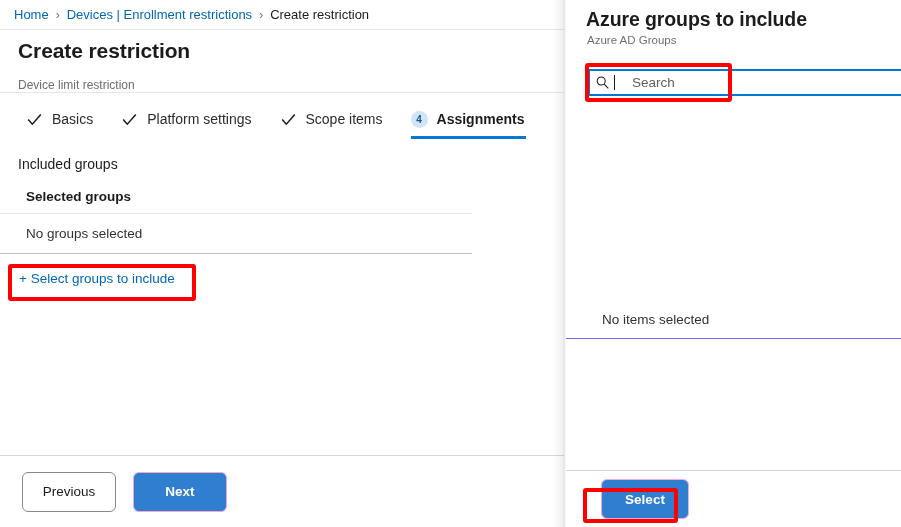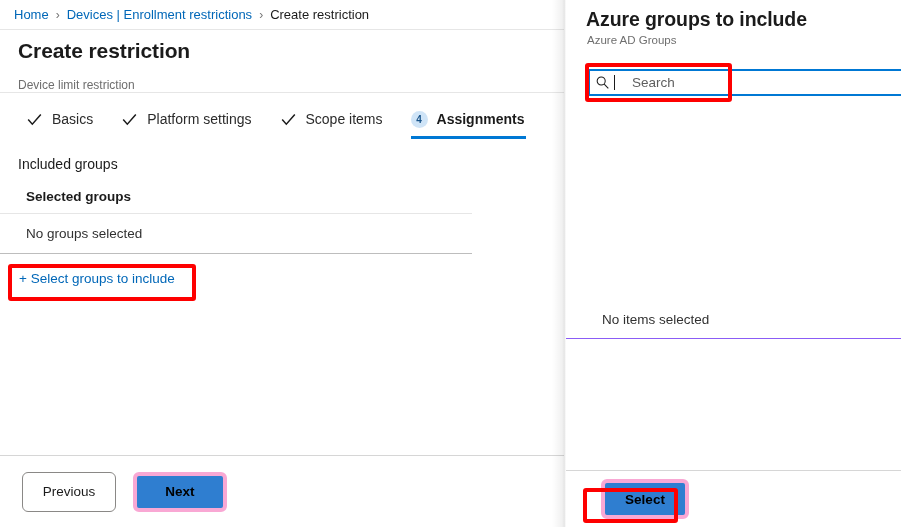--- a/index.html
+++ b/index.html
@@ -194,22 +194,22 @@
     justify-content: center;
     padding: 0 14px;
   }
   .btn-secondary {
     background: #ffffff;
     border: 1px solid #8a8886;
     color: #1b1b1b;
   }
   .btn-primary {
     background: #2f7ed0;
-    border: 4px solid #f9a8d4;
-    color: #000000;
+    border: 1px solid #f9a8d4;
+    color: #ffffff;
     font-weight: 700;
   }
   #next-button { margin-left: 17px; }
 
   
   #blade-shadow {
     position: absolute;
     left: 552px; top: 0;
     width: 14px; height: 527px;
     background: linear-gradient(to right, rgba(0,0,0,0) 0%, rgba(0,0,0,0.055) 72%, rgba(0,0,0,0.10) 88%, rgba(0,0,0,0.0) 100%);

